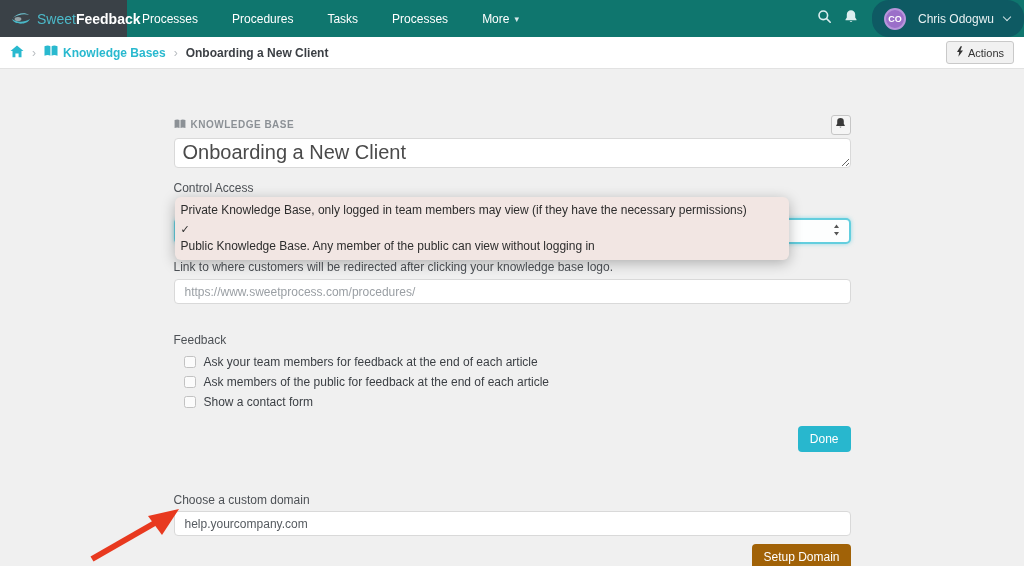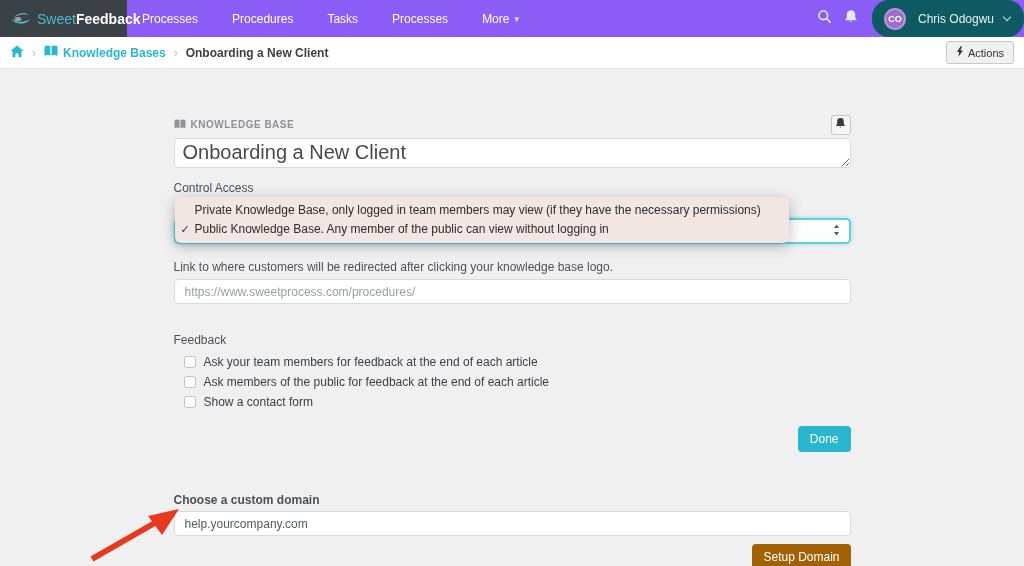--- a/index.html
+++ b/index.html
@@ -5,21 +5,21 @@
   * { margin:0; padding:0; box-sizing:border-box; }
   html,body { width:1024px; height:566px; overflow:hidden; }
   body {
     font-family:"Liberation Sans", sans-serif;
     background:#f0f0f0;
     position:relative;
     color:#3b3f44;
   }
   
   .navbar {
-    height:37px; background:#8b5cf6;
+    height:37px; background:#0f766e;
     display:flex; align-items:stretch;
   }
   .logo-box {
     width:127px; background:#3a4147; display:flex; align-items:center;
     padding-left:10px; cursor:pointer; flex:none;
   }
   .logo-icon { display:flex; margin-right:5px; }
   .logo-sweet { color:#4cb9c9; font-size:14px; }
   .logo-process { color:#ffffff; font-size:14px; font-weight:bold; }
   .nav-items { display:flex; align-items:center; flex:1; }
@@ -89,21 +89,21 @@
     border-radius:5px; box-shadow:0 0 4px rgba(70,200,220,.55);
     display:flex; align-items:center; justify-content:flex-end; padding-right:9px; cursor:pointer;
   }
   .dropdown-popup {
     position:absolute; left:1px; top:-21px; width:614px;
     background:#f2e6e3; border-radius:6px; box-shadow:0 3px 14px rgba(0,0,0,.28);
     padding:4px 0; z-index:5;
   }
   .dd-option {
     font-size:12px; color:#2d2d2d; padding:1px 12px 1px 6px; line-height:17px;
-    display:flex; cursor:pointer; white-space:nowrap;
+    display:flex; cursor:pointer; white-space:nowrap;flex-direction:column;
   }
   .dd-check { width:14px; flex:none; font-size:11px; color:#2d2d2d; }
   .text-input {
     width:100%; height:25px; border:1px solid #d9d9d9; border-radius:4px;
     font-family:inherit; font-size:12px; padding:0 10px; background:#fff; display:block;
   }
   .url-input { margin-top:5px; color:#9a9fa4; }
   .url-input::placeholder { color:#9a9fa4; opacity:1; }
   .feedback-label { margin-top:29px; }
   .check-rows { margin-top:5px; }
@@ -113,21 +113,21 @@
   }
   .checkbox {
     width:12px; height:12px; border:1px solid #c2c2c2; border-radius:2.5px;
     background:#fbfbfb; margin-right:8px; flex:none; appearance:none; cursor:pointer;
   }
   .done-row { margin-top:14px; display:flex; justify-content:flex-end; }
   .btn-cyan {
     background:#28b7ce; color:#fff; border:none; border-radius:4px;
     font-family:inherit; font-size:12px; padding:6px 12px; cursor:pointer;
   }
-  .domain-label { margin-top:41px;font-weight:bold; }
+  .domain-label { margin-top:41px; }
   .domain-input { margin-top:4px; color:#565b60; }
   .domain-input::placeholder { color:#565b60; opacity:1; }
   .setup-row { margin-top:8px; display:flex; justify-content:flex-end; }
   .btn-setup { background:#a16207; padding:6px 11px; }
   .annotation-arrow { position:absolute; left:76px; top:497px; pointer-events:none; }
 </style>
 </head>
 <body>
 
 <header class="navbar">

